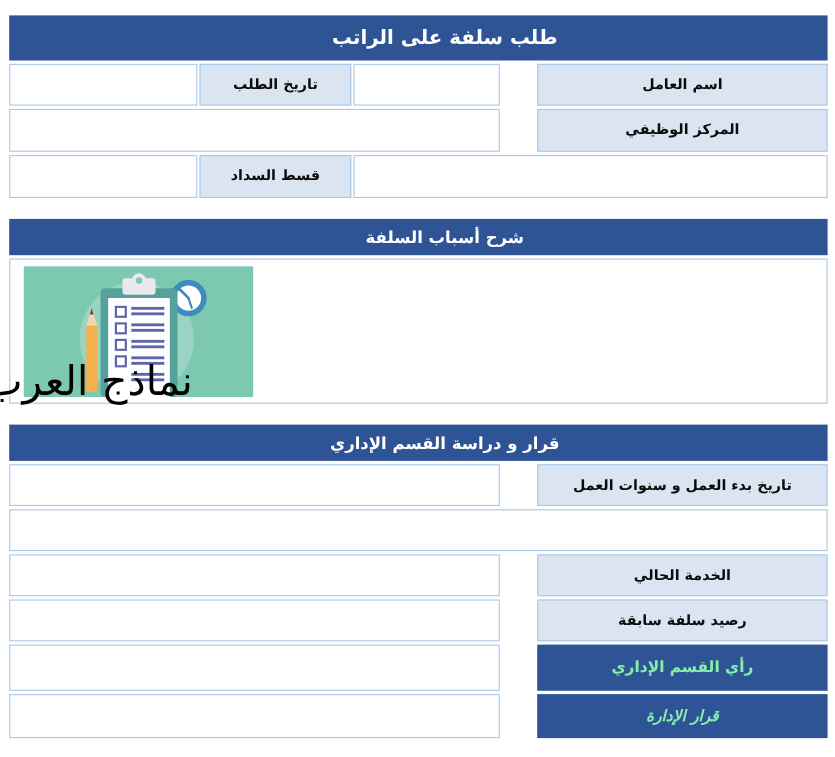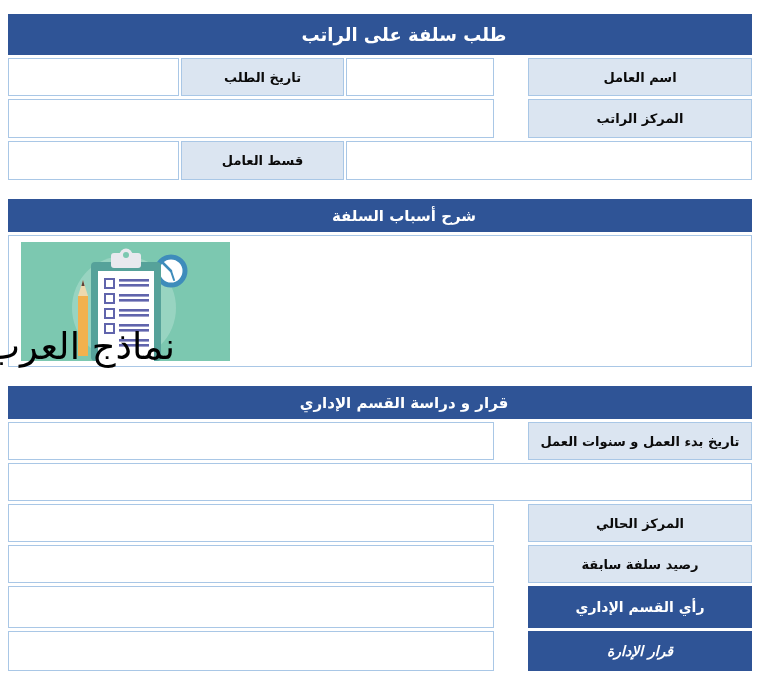--- a/index.html
+++ b/index.html
@@ -7,28 +7,28 @@
               font-family:"DejaVu Sans", sans-serif; }
   .sheet { position:relative; width:759px; height:688px; background:#fff; }
   .form-table {
     position:absolute; left:8px; top:14px; width:744px;
     display:flex; flex-direction:column; gap:3px;
   }
   .row { display:flex; gap:2px; }
   .cell { display:flex; align-items:center; justify-content:center;
           border:1px solid #a9c7e6; background:#fff; }
   .cell.label { background:#dbe5f1; font-weight:bold; font-size:13px; color:#0b0b0b; }
-  .cell.dark-label { background:#2f5496; border:none; color:#ffffff;
+  .cell.dark-label { background:#2f5496; border:none; color:#86efac;
                      font-weight:bold; font-size:14px; }
   .header-bar { background:#2f5496; color:#ffffff; font-weight:bold;
                 display:flex; align-items:center; justify-content:center;padding-left:48px; }
   .h-main { height:41px; font-size:18px; }
   .h-sub  { height:33px; font-size:15px;margin-top:16px; }
-  .w-label { width:224px;margin-left:32px; }
-  .w-label2 { width:163px; }
+  .w-label { width:264px;margin-left:32px; }
+  .w-label2 { width:138px; }
   .w-val2 { width:171px; }
   .grow { flex:1; }
   .h38 { height:38px; } .h39 { height:39px; } .h42 { height:42px; } .h40 { height:40px;font-style:italic; }
   .big-cell { height:132px; position:relative; display:flex;
               align-items:center; justify-content:flex-end; }
   .logo-wrap { position:relative; width:209px; height:119px; margin-left:12px; }
   .logo-wrap svg { display:block; }
   .watermark-text {
     position:absolute; bottom:-4px; right:55px; white-space:nowrap;
     font-family:"DejaVu Sans", sans-serif; font-size:37px; font-weight:normal;
@@ -44,27 +44,27 @@
     <div class="header-bar h-main">طلب سلفة على الراتب</div>
 
     <div class="row h38">
       <div class="cell label w-label">اسم العامل</div>
       <div class="cell grow"></div>
       <div class="cell label w-label2">تاريخ الطلب</div>
       <div class="cell w-val2"></div>
     </div>
 
     <div class="row h39">
-      <div class="cell label w-label">المركز الراتب</div>
+      <div class="cell label w-label">المركز الوظيفي</div>
       <div class="cell grow"></div>
     </div>
 
     <div class="row h39">
       <div class="cell grow"></div>
-      <div class="cell label w-label2">قسط العامل</div>
+      <div class="cell label w-label2">قسط السداد</div>
       <div class="cell w-val2"></div>
     </div>
 
     <div class="header-bar h-sub">شرح أسباب السلفة</div>
 
     <div class="cell big-cell">
       <div class="logo-wrap">
         <svg width="209" height="119" viewBox="0 0 209 119">
           <rect x="0" y="0" width="209" height="119" fill="#7cc8b0"></rect>
           <circle cx="103" cy="66" r="52" fill="rgba(255,255,255,0.22)"></circle>
@@ -116,21 +116,21 @@
     <div class="header-bar h-sub">قرار و دراسة القسم الإداري</div>
 
     <div class="row h38">
       <div class="cell label w-label">تاريخ بدء العمل و سنوات العمل</div>
       <div class="cell grow"></div>
     </div>
     <div class="row h38">
       <div class="cell grow"></div>
     </div>
     <div class="row h38">
-      <div class="cell label w-label">المركز الحالي</div>
+      <div class="cell label w-label">الخدمة الحالي</div>
       <div class="cell grow"></div>
     </div>
     <div class="row h38">
       <div class="cell label w-label">رصيد سلفة سابقة</div>
       <div class="cell grow"></div>
     </div>
 
     <div class="row h42">
       <div class="cell dark-label w-label">رأي القسم الإداري</div>
       <div class="cell grow"></div>

